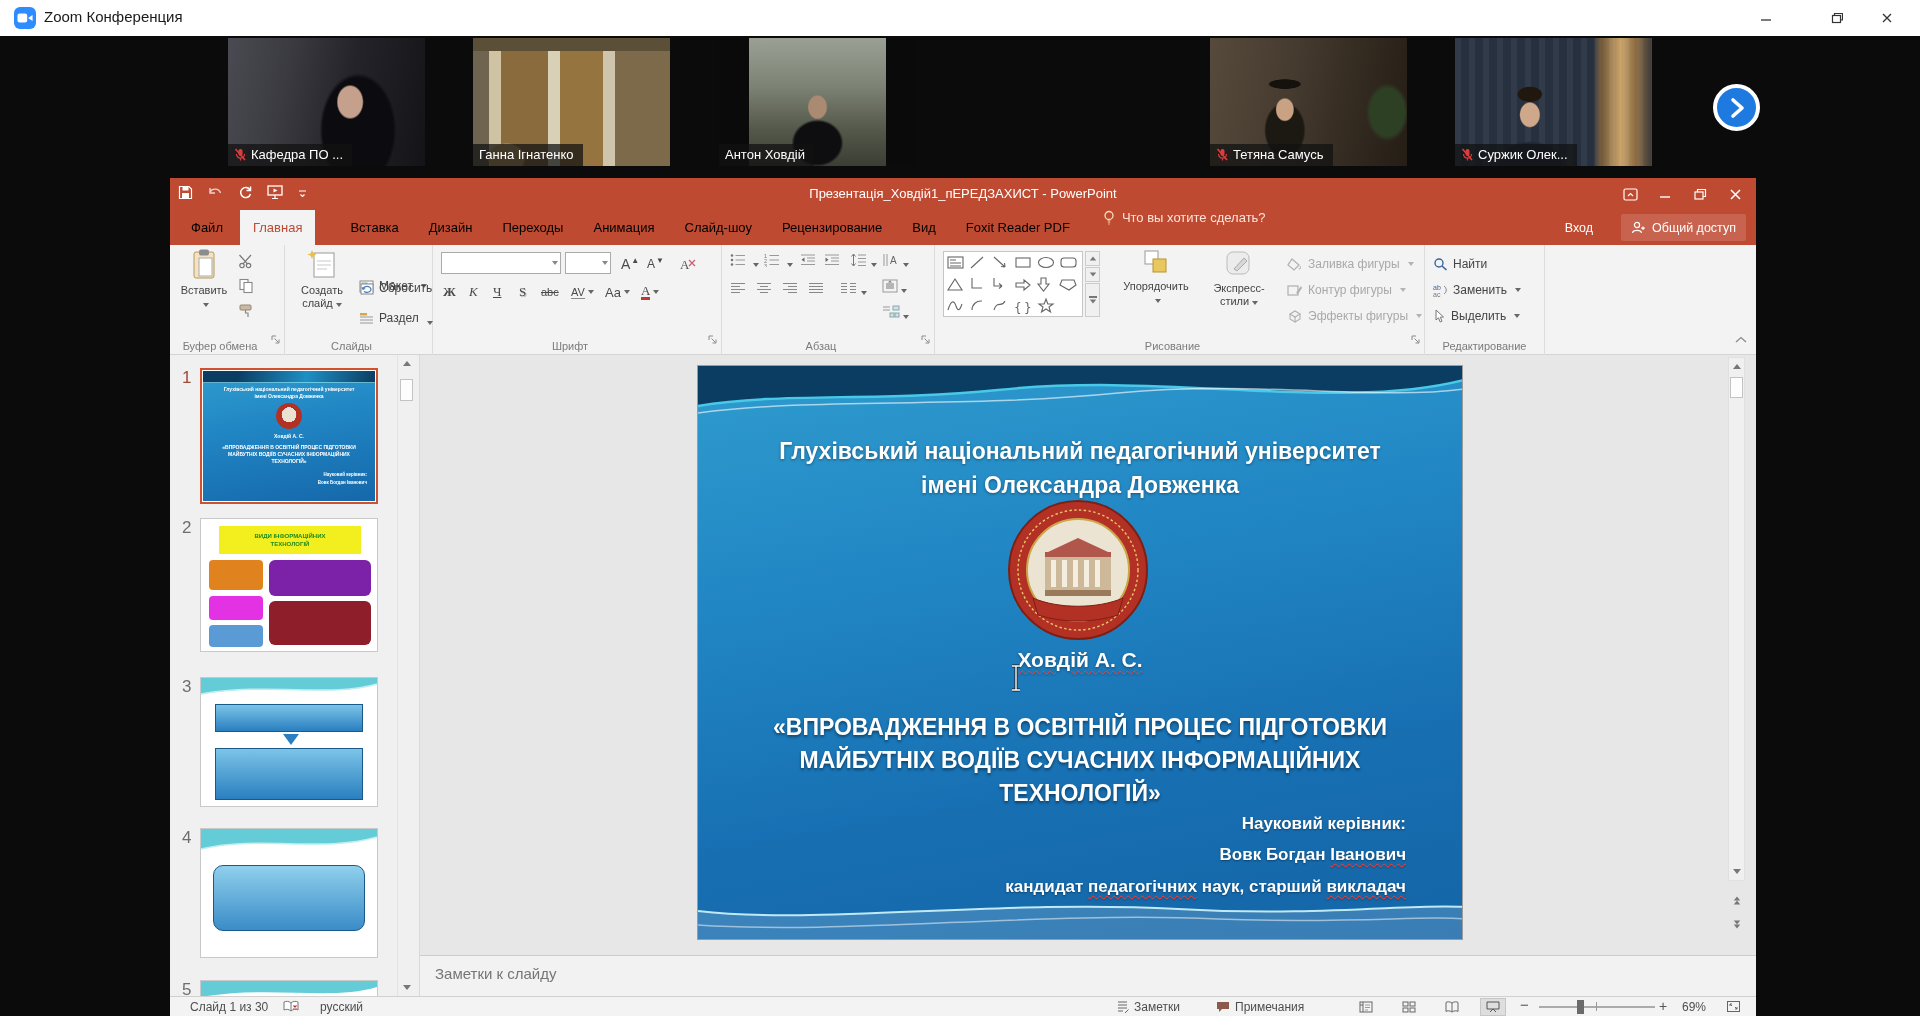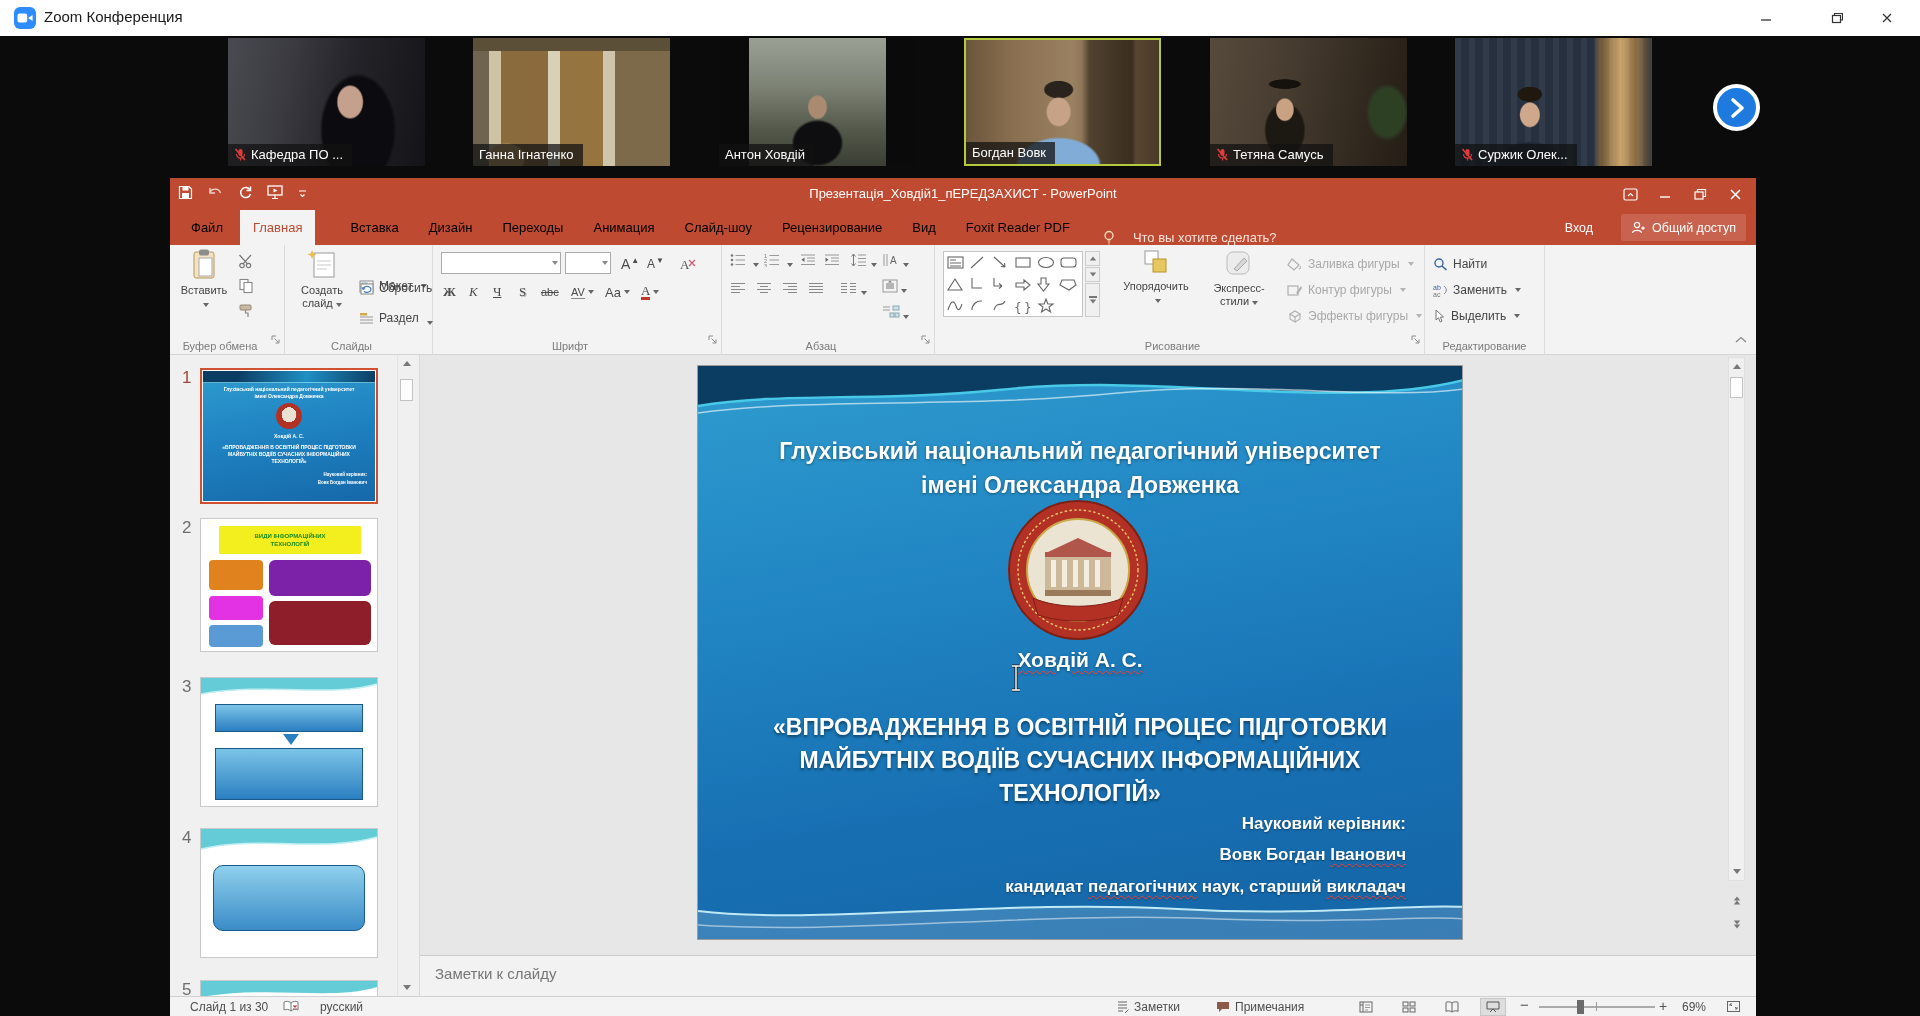--- a/index.html
+++ b/index.html
@@ -23,21 +23,21 @@
   
   .ppt{position:absolute;left:170px;top:178px;width:1586px;height:838px;background:#f3f3f3;}
   .ptitle{position:absolute;left:0;top:0;right:0;height:32px;background:#be4a31;color:#fff;}
   .qat{position:absolute;left:8px;top:0;height:32px;display:flex;align-items:center;gap:14px;}
   .ptext{position:absolute;left:0;right:0;top:0;height:32px;text-align:center;line-height:32px;font-size:13px;color:#fff;}
   .pwin{position:absolute;right:10px;top:0;height:32px;display:flex;align-items:center;gap:13px;}
   .pwbtn{width:22px;height:22px;display:flex;align-items:center;justify-content:center;}
   .ptabs{position:absolute;left:0;top:32px;right:0;height:35px;background:#be4a31;display:flex;align-items:stretch;padding-left:8px;}
   .tab{padding:0 13px;margin-right:4px;display:flex;align-items:center;font-size:13px;color:#000000;white-space:nowrap;}
   .tab.active{background:#f3f3f3;color:#bd4a31;}
-  .tellme{display:flex;align-items:flex-end;gap:18px;margin-left:16px;color:rgba(255,235,228,.95);font-size:13px;}
+  .tellme{display:flex;align-items:flex-start;gap:7px;margin-left:16px;color:rgba(255,235,228,.95);font-size:13px;}
   .signin{position:absolute;right:163px;top:0;height:35px;display:flex;align-items:center;font-size:12.5px;color:#fff;}
   .share{position:absolute;right:10px;top:4px;height:27px;padding:0 10px;background:rgba(255,255,255,.14);border-radius:2px;
     display:flex;align-items:center;gap:6px;font-size:12.5px;color:#fff;}
   
   .ribbon{position:absolute;left:0;top:67px;right:0;height:110px;background:#f3f3f3;border-bottom:1px solid #d4d4d4;}
   .grp{position:absolute;top:0;height:110px;border-right:1px solid #dcdcdc;}
   .glabel{position:absolute;left:0;right:14px;bottom:3px;text-align:center;font-size:11px;color:#7b7b7b;white-space:nowrap;}
   .launch{position:absolute;right:3px;bottom:6px;}
   .big{position:absolute;top:4px;text-align:center;font-size:11px;color:#444;}
   .big .blbl{margin-top:3px;line-height:13px;}
@@ -140,30 +140,20 @@
   <div class="tile" style="left:719px;background:#0a0a0a;">
     <span class="pillar" style="background:
       radial-gradient(ellipse 16px 20px at 50% 54%,#ab8a72 55%,rgba(0,0,0,0) 62%),
       radial-gradient(ellipse 42px 38px at 50% 82%,#0e0e10 55%,rgba(0,0,0,0) 62%),
       linear-gradient(180deg,#9aa094 0%,#7c8274 38%,#555a4c 70%,#3a3e34 100%);"></span>
     <span class="vlabel">
       <span>Антон Ховдій</span>
     </span>
   </div>
 
-  <div class="tile active" style="left:964px;background:
-      radial-gradient(ellipse 64px 42px at 48% 101%,#82acd8 62%,rgba(0,0,0,0) 67%),
-      radial-gradient(ellipse 20px 24px at 48% 58%,#c8a287 56%,rgba(0,0,0,0) 63%),
-      radial-gradient(ellipse 25px 15px at 48% 40%,#2a221c 55%,rgba(0,0,0,0) 61%),
-      linear-gradient(90deg,rgba(0,0,0,0) 0%,rgba(0,0,0,0) 60%,rgba(30,22,14,.5) 64%,rgba(30,22,14,.5) 86%,rgba(0,0,0,0) 88%),
-      linear-gradient(90deg,#6b553c 0%,#8a7050 25%,#9a8162 55%,#5e4a34 82%,#4a3a28 100%);">
-    <span class="vlabel">
-      <span>Богдан Вовк</span>
-    </span>
-  </div>
 
   <div class="tile" style="left:1210px;background:
       radial-gradient(ellipse 15px 19px at 38% 56%,#c9a183 55%,rgba(0,0,0,0) 63%),
       radial-gradient(ellipse 34px 46px at 38% 72%,#1c1812 55%,rgba(0,0,0,0) 61%),
       radial-gradient(ellipse 30px 9px at 38% 36%,#15120e 50%,rgba(0,0,0,0) 56%),
       radial-gradient(ellipse 38px 52px at 90% 58%,#2e4024 45%,rgba(0,0,0,0) 56%),
       linear-gradient(100deg,#564a3c 0%,#463b2f 40%,#342b21 70%,#251e16 100%);">
     <span class="vlabel">
       <svg width="12" height="13">
           <rect x="4.5" y="1" width="4" height="7" rx="2" fill="#e03c3c"></rect>

